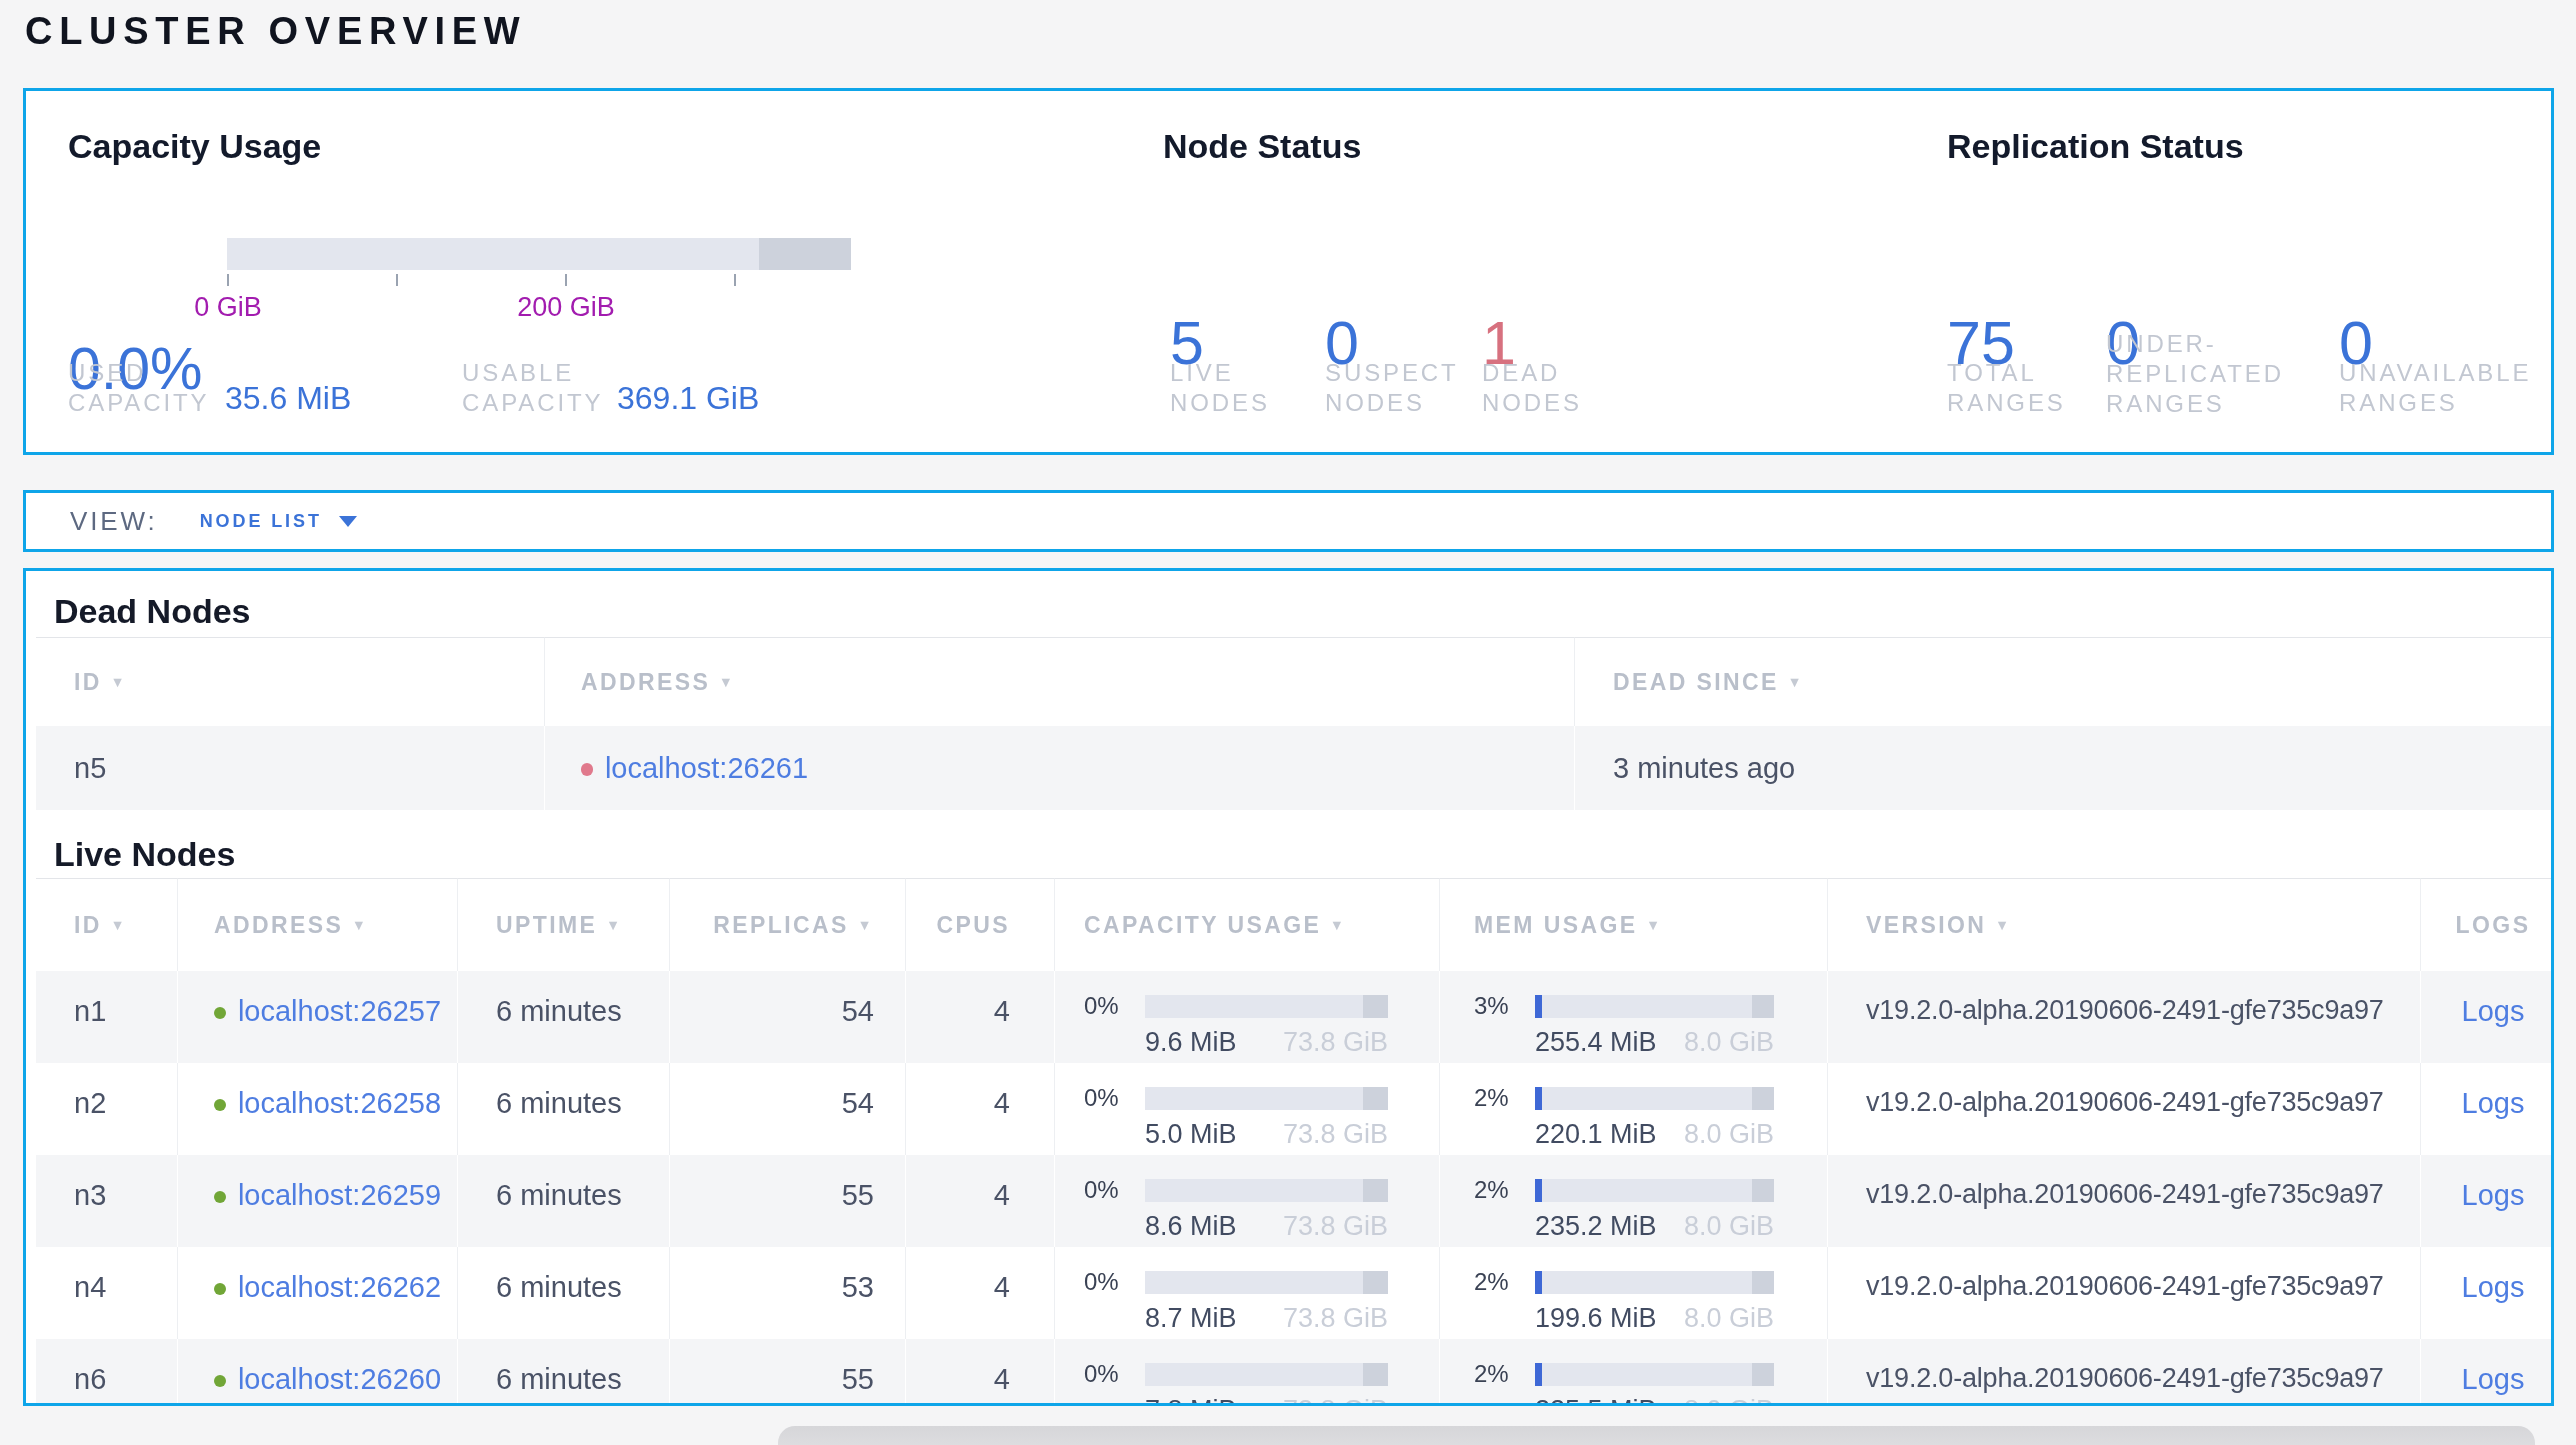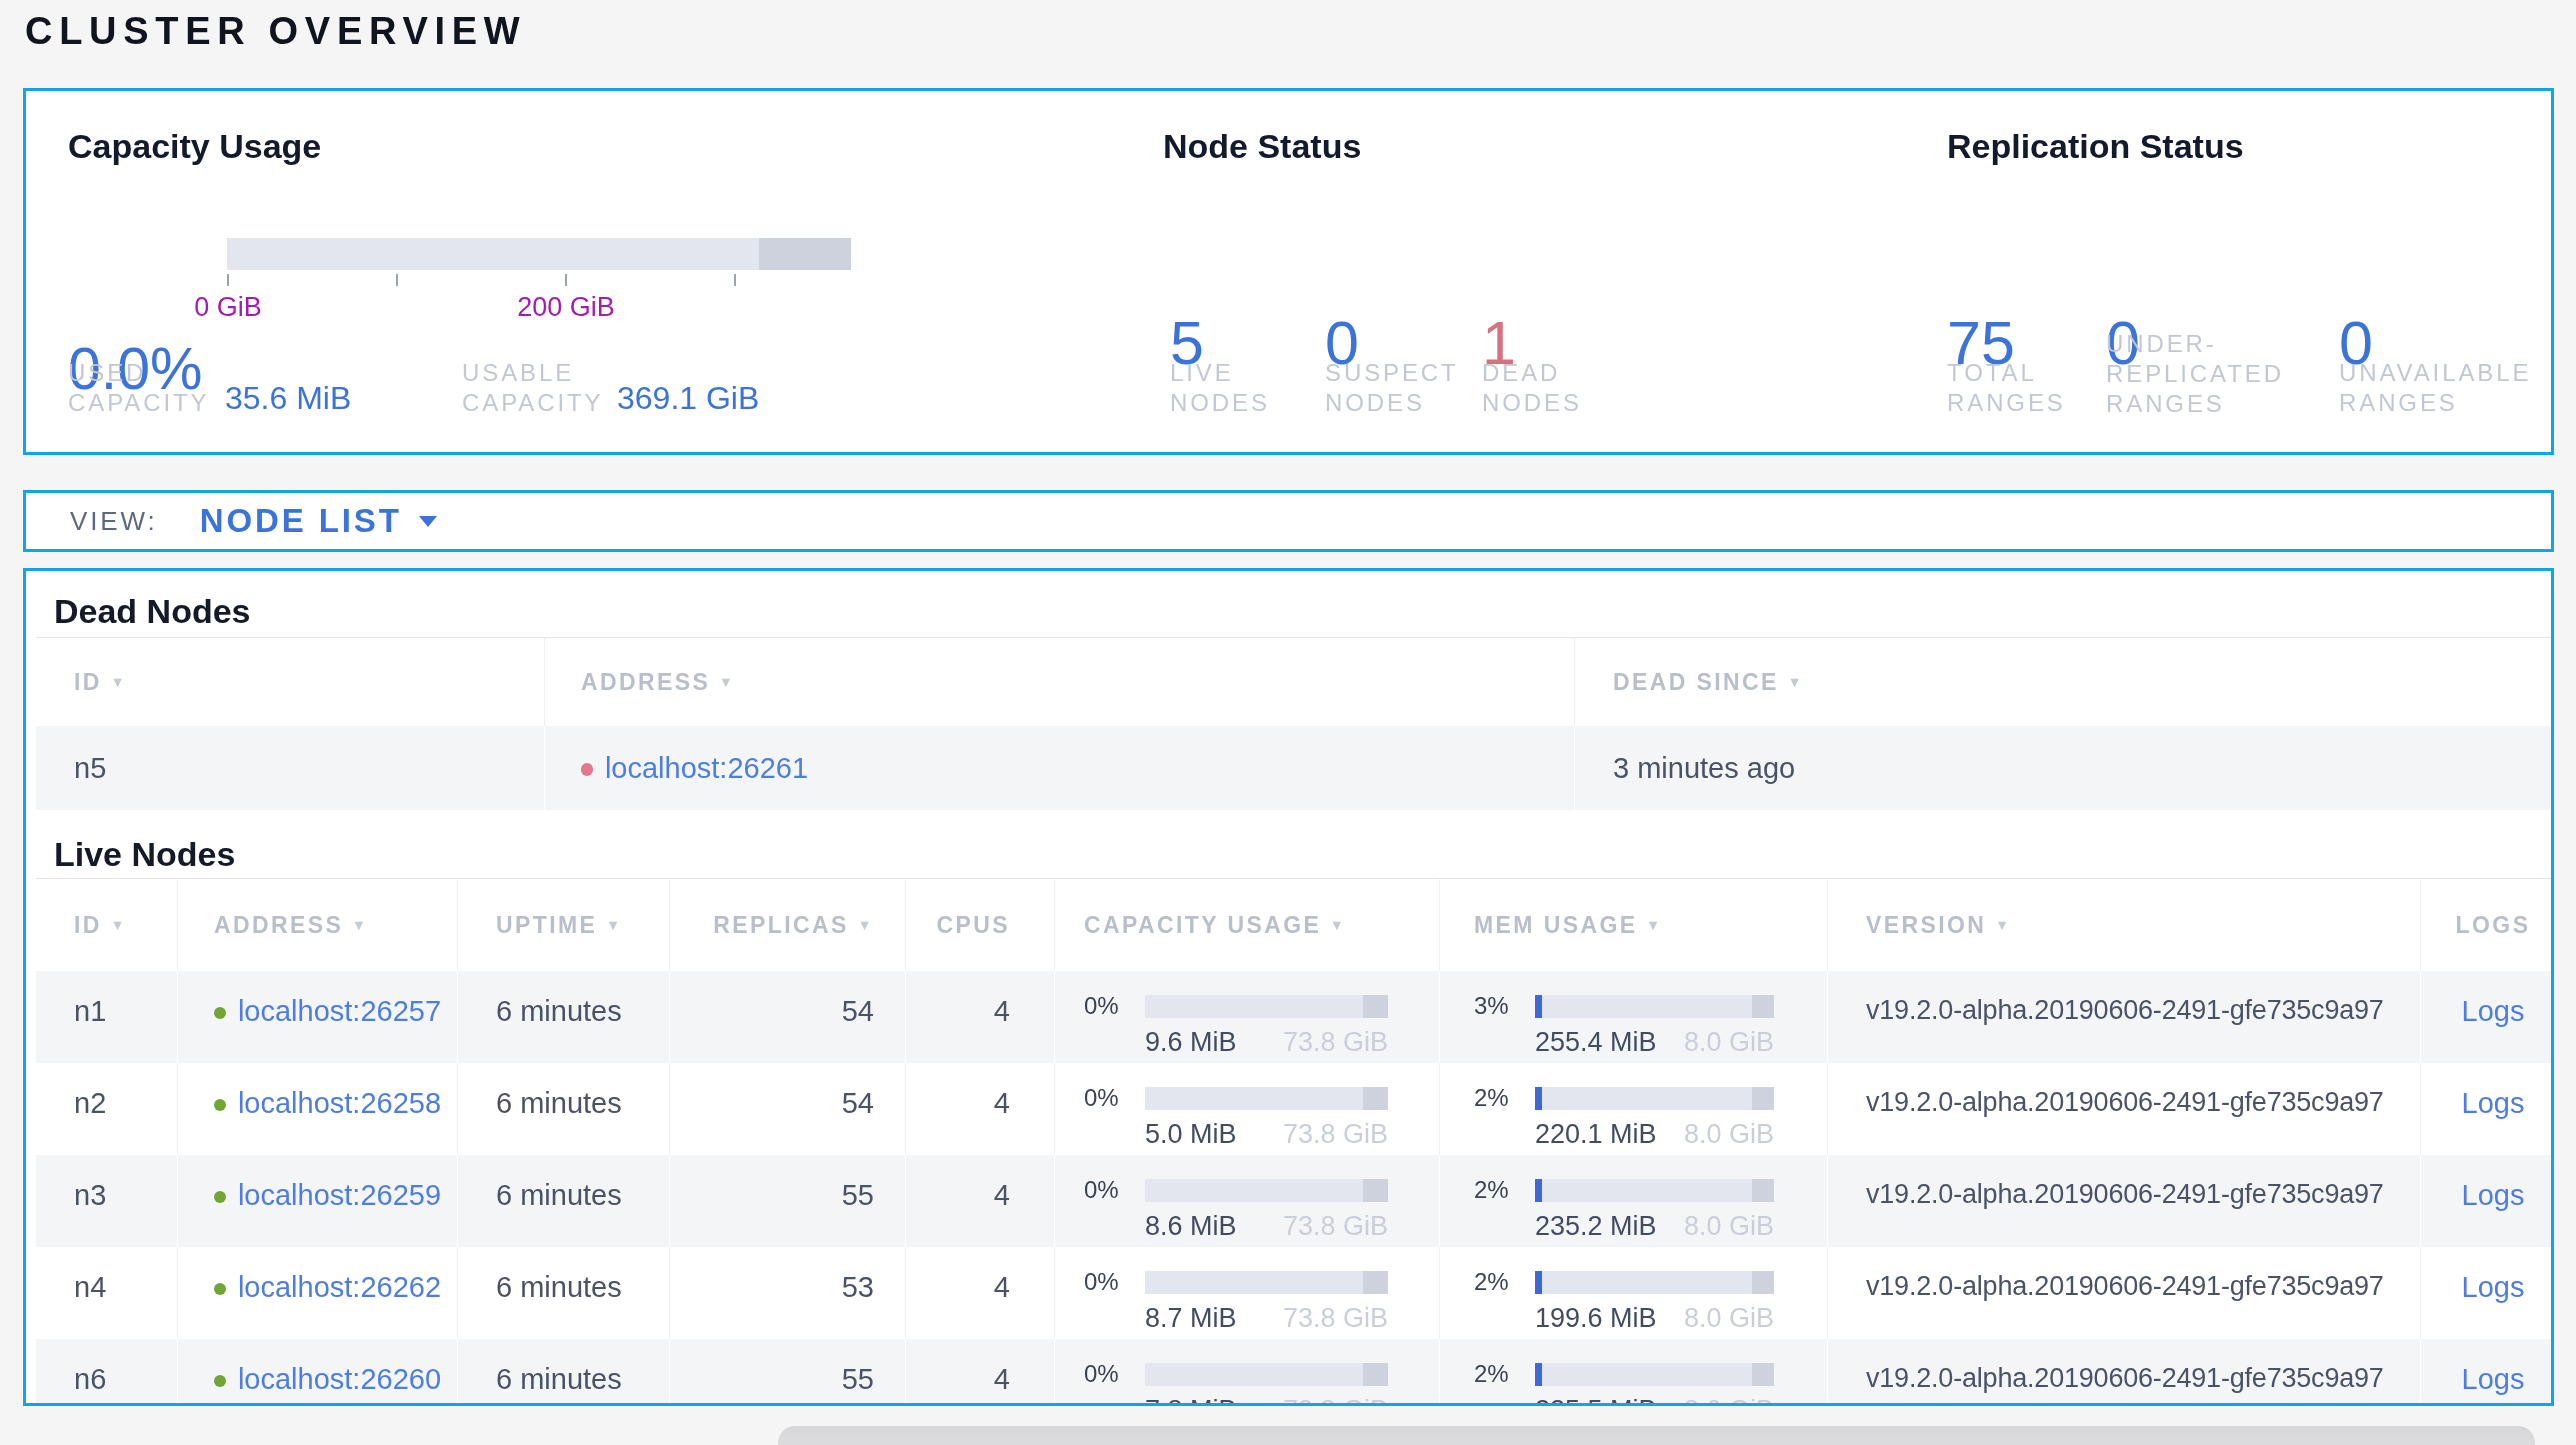--- a/index.html
+++ b/index.html
@@ -29,21 +29,21 @@
   #cap-bar { position:absolute; left:201px; top:147px; width:624px; height:32px; background:#e3e6ee; }
   #cap-bar .seg { position:absolute; right:0; top:0; bottom:0; width:14.8%; background:#cdd2dc; }
   .tick { position:absolute; top:183px; width:1.9px; height:12.4px; background:#9aa3b1; }
   .ticklabel { position:absolute; top:201px; font-size:27px; color:#a21caf; transform:translateX(-50%); white-space:nowrap; }
   .stat-label { position:absolute; top:267px; font-size:24px; line-height:30px; letter-spacing:2.9px; color:#c2c7d1; font-weight:500; }
   .stat-value { position:absolute; top:289px; font-size:32px; font-weight:500; color:#3b73d8; white-space:nowrap; }
 
   
   #view-bar { left:23px; top:490px; width:2531px; height:62px; display:flex; align-items:center; padding-left:44px; }
   #view-label { font-size:26px; letter-spacing:2.9px; color:#5d6981; font-weight:500; }
-  #view-value { margin-left:42px; font-size:33px; letter-spacing:2.9px; color:#3b73d8; font-weight:600; cursor:pointer; }
+  #view-value { margin-left:42px; font-size:18px; letter-spacing:2.9px; color:#3b73d8; font-weight:600; cursor:pointer; }
   .dd-caret { width:0; height:0; margin-left:17px; border-left:9.5px solid transparent; border-right:9.5px solid transparent; border-top:11.5px solid #3b73d8; }
 
   
   #tables { left:23px; top:568px; width:2531px; height:838px; overflow:hidden; }
   .tbl-title { position:absolute; left:28px; font-size:34px; font-weight:600; color:#151a28;margin-top:8px; }
   #dead-title { top:13.4px; }
   #live-title { top:256px; }
   .grid { position:absolute; left:10px; display:grid; width:2529px; }
   #dead-grid { top:66px; grid-template-columns:509px 1030px 1fr; grid-template-rows:89px 84px; }
   #live-grid { top:307px; grid-template-columns:142px 280px 212px 236px 149px 385px 388px 593px 1fr; grid-template-rows:93px repeat(5,92px); }

